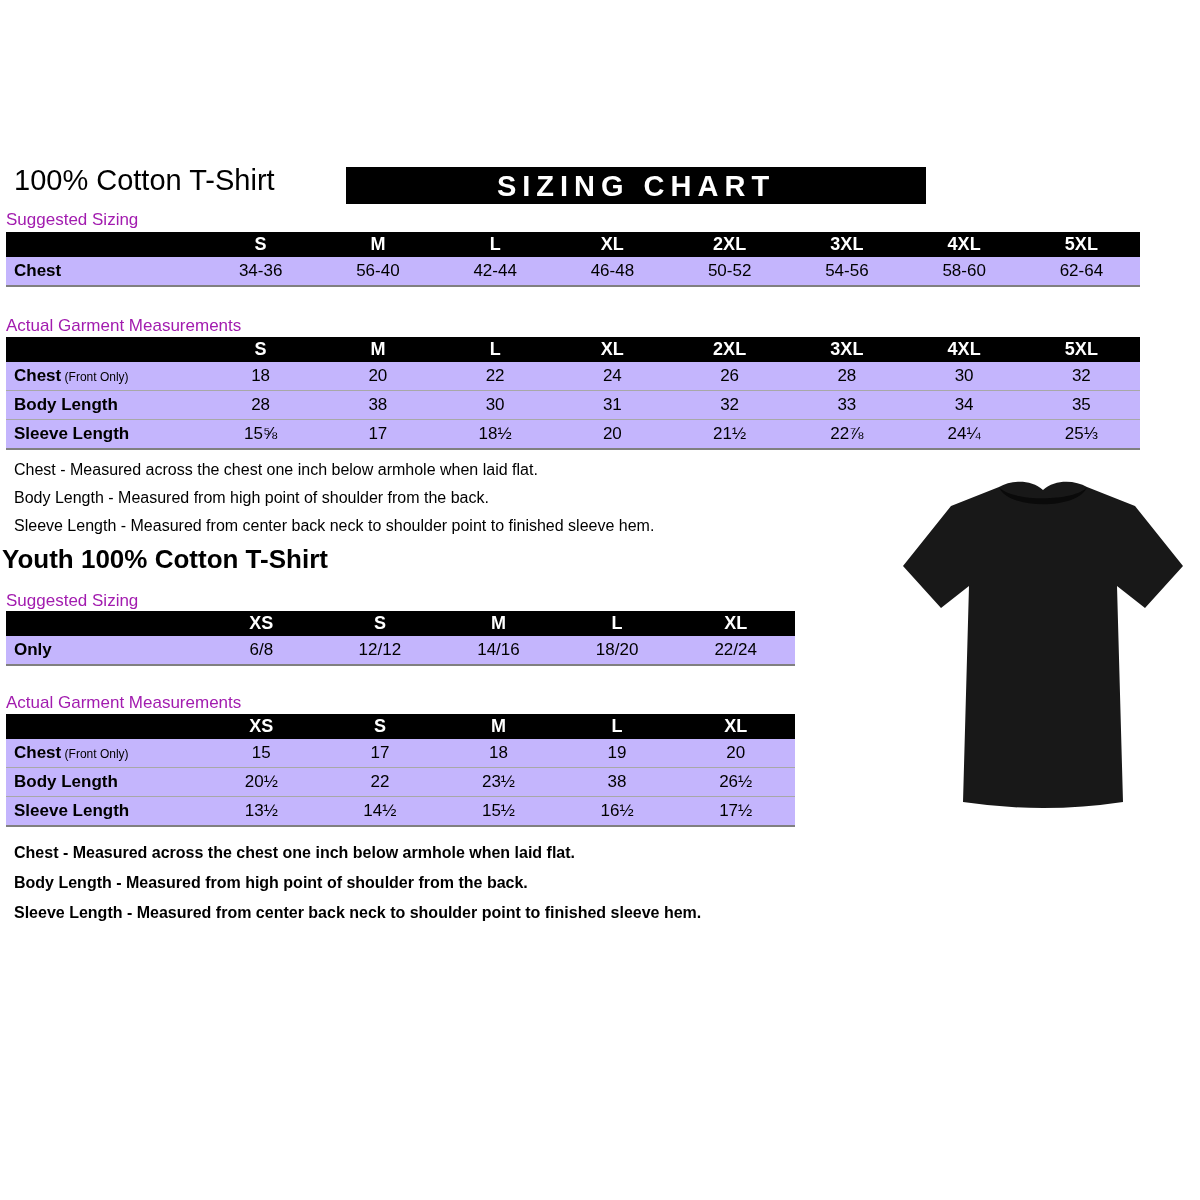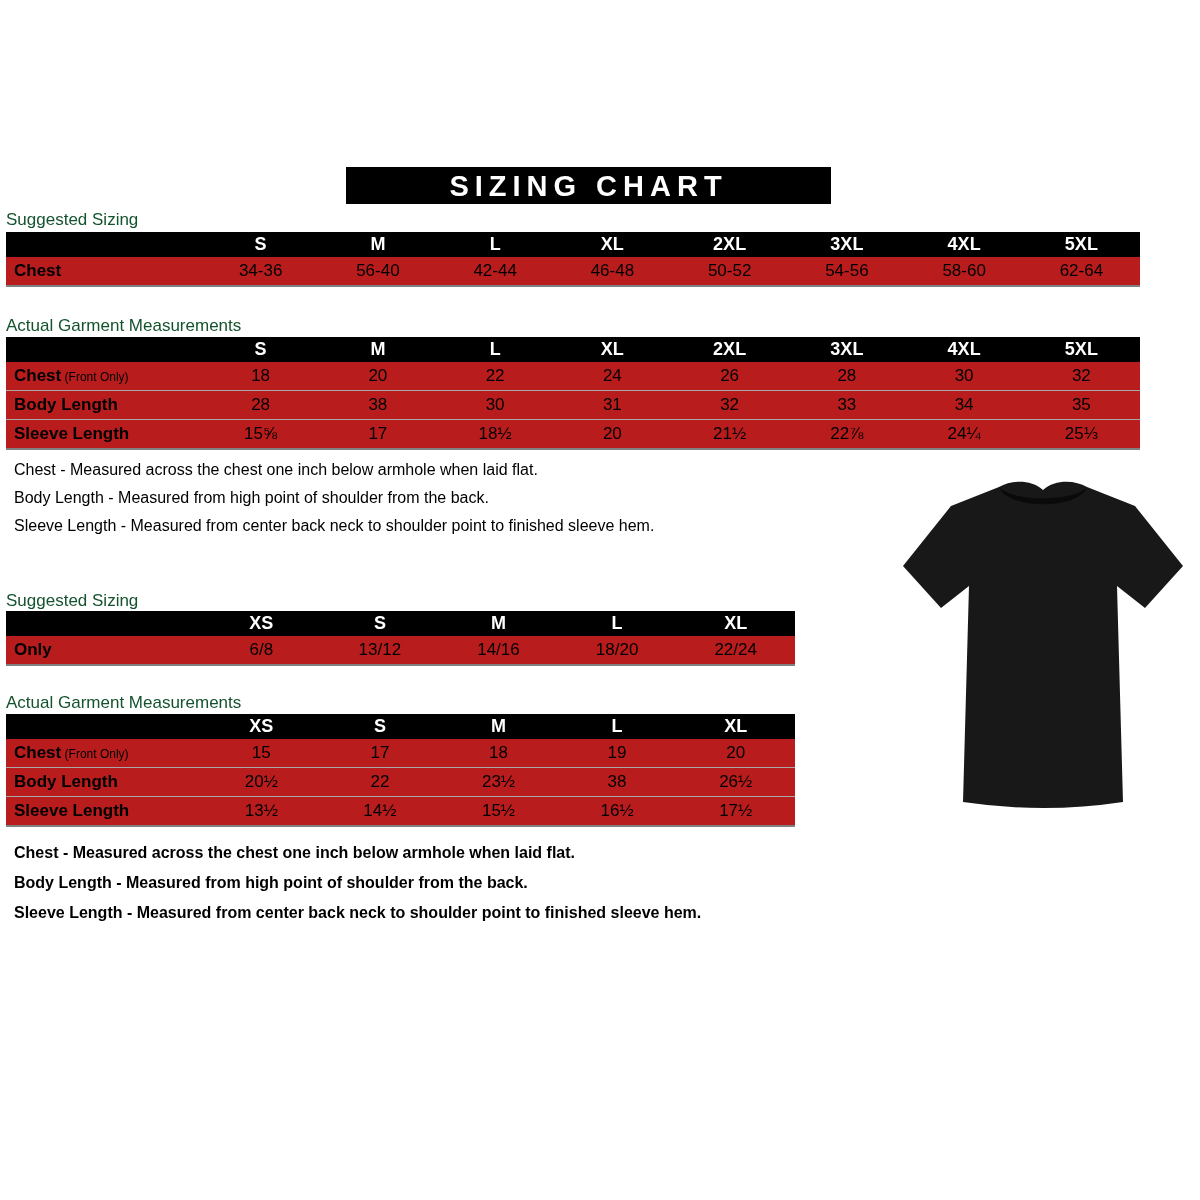--- a/index.html
+++ b/index.html
@@ -3,53 +3,54 @@
 <meta charset="utf-8">
 <style>
   html,body{margin:0;padding:0;background:#fff;}
   .page{
     position:relative;width:1200px;height:1200px;background:#ffffff;
     font-family:"Liberation Sans","DejaVu Sans",sans-serif;color:#000;overflow:hidden;
   }
   .abs{position:absolute;}
   #page-title{left:14px;top:164px;font-size:29px;font-weight:normal;}
   #banner{
-    left:346px;top:167px;width:485px;height:37px;background:#000;color:#fff;
+    left:346px;top:167px;width:580px;height:37px;background:#000;color:#fff;
     font-weight:bold;font-size:29px;letter-spacing:6px;text-align:center;line-height:38px;
   }
-  .section-label{font-size:17px;color:#14532d;}
+  .section-label{font-size:17px;color:#a21caf;}
   #lbl-adult-suggested{left:6px;top:210px;}
   #tbl-adult-suggested{left:6px;top:232px;width:1134px;}
   #lbl-adult-actual{left:6px;top:316px;}
   #tbl-adult-actual{left:6px;top:337px;width:1134px;}
   #adult-notes{left:14px;top:456px;font-size:16px;line-height:28px;}
   #youth-title{left:2px;top:544px;font-size:26px;font-weight:bold;}
   #lbl-youth-suggested{left:6px;top:591px;}
   #tbl-youth-suggested{left:6px;top:611px;width:789px;}
   #lbl-youth-actual{left:6px;top:693px;}
   #tbl-youth-actual{left:6px;top:714px;width:789px;}
   #youth-notes{left:14px;top:838px;font-size:16px;line-height:30px;font-weight:bold;}
   #tshirt{left:893px;top:474px;width:300px;height:342px;}
 
   
   .tbl .tr{display:flex;align-items:center;}
   .tbl .thead{background:#000;color:#fff;height:25px;}
   .tbl .thead .val-cell{font-weight:bold;font-size:18px;}
-  .tbl .data{height:28px;background:#b91c1c;border-bottom:1px solid #a8a8a8;}
+  .tbl .data{height:28px;background:#c4b5fd;border-bottom:1px solid #a8a8a8;}
   .tbl .data:last-child{border-bottom:2px solid #808080;}
   .label-cell{flex:0 0 196px;padding-left:8px;box-sizing:border-box;text-align:left;white-space:nowrap;}
   .val-cell{flex:1 1 0;text-align:center;font-size:17px;}
   .row-label{font-weight:bold;font-size:17px;}
   .row-suffix{font-weight:normal;font-size:12px;}
 </style>
 </head>
 <body>
 
 <div class="page">
 
+  <div class="abs" id="page-title">100% Cotton T-Shirt</div>
   <div class="abs" id="banner">SIZING CHART</div>
 
   <div class="abs section-label" id="lbl-adult-suggested">Suggested Sizing</div>
   <div class="abs tbl" id="tbl-adult-suggested">
       <div class="tr thead">
         <div class="label-cell"></div>
         <div class="val-cell">S</div>
         <div class="val-cell">M</div>
         <div class="val-cell">L</div>
         <div class="val-cell">XL</div>
@@ -118,35 +119,36 @@
         <div class="val-cell">25⅓</div>
       </div>
     </div>
 
   <div class="abs" id="adult-notes">
     <div>Chest - Measured across the chest one inch below armhole when laid flat.</div>
     <div>Body Length - Measured from high point of shoulder from the back.</div>
     <div>Sleeve Length - Measured from center back neck to shoulder point to finished sleeve hem.</div>
   </div>
 
+  <div class="abs" id="youth-title">Youth 100% Cotton T-Shirt</div>
 
   <div class="abs section-label" id="lbl-youth-suggested">Suggested Sizing</div>
   <div class="abs tbl" id="tbl-youth-suggested">
       <div class="tr thead">
         <div class="label-cell"></div>
         <div class="val-cell">XS</div>
         <div class="val-cell">S</div>
         <div class="val-cell">M</div>
         <div class="val-cell">L</div>
         <div class="val-cell">XL</div>
       </div>
       <div class="tr data">
         <div class="label-cell"><span class="row-label">Only</span></div>
         <div class="val-cell">6/8</div>
-        <div class="val-cell">13/12</div>
+        <div class="val-cell">12/12</div>
         <div class="val-cell">14/16</div>
         <div class="val-cell">18/20</div>
         <div class="val-cell">22/24</div>
       </div>
     </div>
 
   <div class="abs section-label" id="lbl-youth-actual">Actual Garment Measurements</div>
   <div class="abs tbl" id="tbl-youth-actual">
       <div class="tr thead">
         <div class="label-cell"></div>

